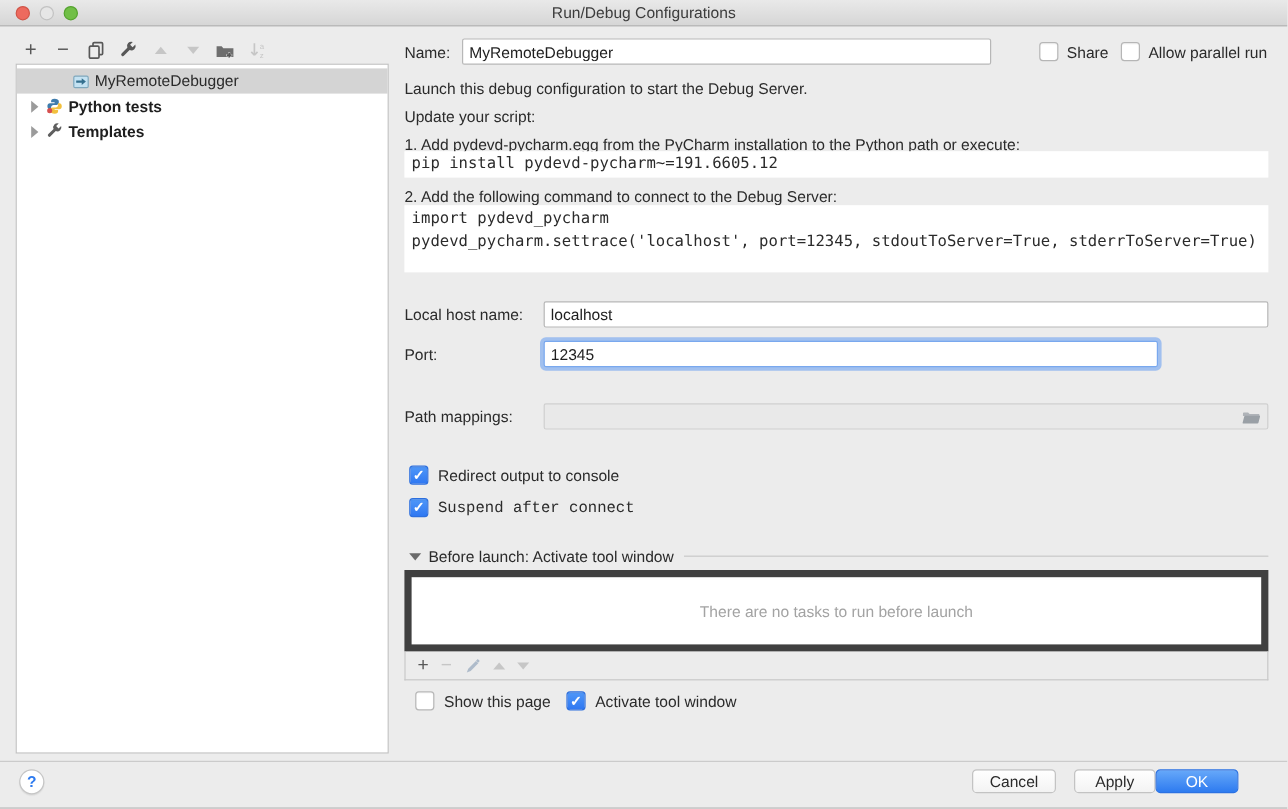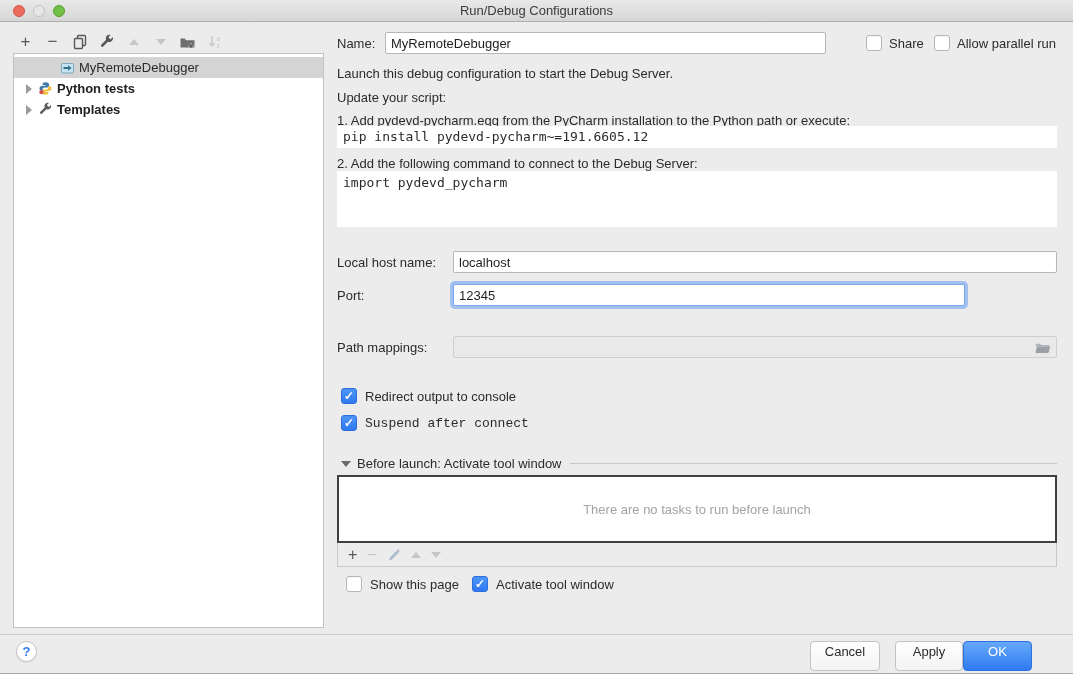--- a/index.html
+++ b/index.html
@@ -51,31 +51,31 @@
   .cb { position:absolute; width:16px; height:16px; border-radius:3px;
     background:#FFF; border:1px solid #B6B6B6; box-shadow:inset 0 1px 1px rgba(0,0,0,.04); }
   .cb.checked { background:linear-gradient(#4F97F8,#2F78F2); border-color:#2D6FDE; }
   .cb.checked::after { content:"✓"; color:#fff; font-size:12px; font-weight:bold;
     display:block; text-align:center; line-height:15px; }
   .bl-header { position:absolute; left:341px; top:456px; width:716px; display:flex; align-items:center; }
   .bl-arrow { width:0;height:0;border-left:5px solid transparent;border-right:5px solid transparent;border-top:6px solid #6A6A6A; margin-right:6px; }
   .bl-text { font-size:13px; margin-right:8px; white-space:nowrap; }
   .bl-line { flex:1; height:1px; background:#C9C9C9; }
   .task-panel { position:absolute; left:337px; top:475px; width:720px; height:68px;
-    background:#FFF; border:2px solid #404040; display:flex; align-items:center; justify-content:center; }
+    background:#FFF; border:6px solid #404040; display:flex; align-items:center; justify-content:center; }
   .task-empty { color:#A3A3A3; font-size:13px; }
   .task-toolbar { position:absolute; left:337px; top:543px; width:720px; height:24px;
     background:#ECECEC; border:1px solid #C8C8C8; border-top:none;
     display:flex; align-items:center; gap:10px; padding-left:10px; }
   
   .footer-sep { position:absolute; left:0; right:0; top:634px; height:1px; background:#CBCBCB; }
   .help-btn { position:absolute; left:16px; top:641px; width:21px; height:21px; border-radius:50%;
     background:#FFF; border:1px solid #C5C5C5; color:#2E7BF0; font-weight:bold; font-size:13px;
     display:flex; align-items:center; justify-content:center; box-shadow:0 1px 1px rgba(0,0,0,.08); }
-  .btn { position:absolute; top:641px; height:30px; border-radius:4px;
+  .btn { position:absolute; top:641px; height:20px; border-radius:4px;
     background:linear-gradient(#FFFFFF,#F3F3F3); border:1px solid #C3C3C3;
     font-size:13px; color:#2B2B2B; text-align:center; line-height:19px; }
   .btn.primary { background:linear-gradient(#66A8F9,#2E7BF0); border-color:#2B71E2; color:#FFF; }
   .bottom-edge { position:absolute; left:0; right:0; bottom:0; height:1px; background:#A6A6A6; }
   svg { display:block; }
 </style>
 </head>
 <body>
 
 <div class="window">
@@ -177,21 +177,21 @@
   <span class="cb" style="left:866px; top:35px;"></span>
   <span class="lbl" style="left:889px; top:36px;">Share</span>
   <span class="cb" style="left:934px; top:35px;"></span>
   <span class="lbl" style="left:957px; top:36px;">Allow parallel run</span>
 
   <span class="lbl" style="left:337px; top:66px;">Launch this debug configuration to start the Debug Server.</span>
   <span class="lbl" style="left:337px; top:90px;">Update your script:</span>
   <span class="lbl" style="left:337px; top:113px;">1. Add pydevd-pycharm.egg from the PyCharm installation to the Python path or execute:</span>
   <div class="codeblock" style="top:126px; height:22px; line-height:18px;">pip install pydevd-pycharm~=191.6605.12</div>
   <span class="lbl" style="left:337px; top:156px;">2. Add the following command to connect to the Debug Server:</span>
-  <div class="codeblock" style="top:171px; height:56px; line-height:19px;"><span style="display:block">import pydevd_pycharm</span></div>
+  <div class="codeblock" style="top:171px; height:56px; line-height:19px;"><span style="display:block">import pydevd_pycharm</span><span style="display:block">pydevd_pycharm.settrace('localhost', port=12345, stdoutToServer=True, stderrToServer=True)</span></div>
 
   <span class="lbl" style="left:337px; top:255px;">Local host name:</span>
   <input class="field" style="left: 453px; top: 251px; width: 604px;" value="localhost">
   <span class="lbl" style="left:337px; top:288px;">Port:</span>
   <input class="field focused" style="left: 453px; top: 284px; width: 512px;" value="12345">
   <span class="lbl" style="left:337px; top:340px;">Path mappings:</span>
   <div class="field disabled" style="left:453px; top:336px; width:604px;">
     <span style="position:absolute; right:5px; top:3px;">
       <svg width="17" height="15" viewBox="0 0 17 15">
         <path d="M1.8 4.6c0-.5.4-.9.9-.9h3.4l1.2 1.4h7.4c.5 0 .9.4.9.9v.6H1.8z" fill="#AFB3B8"></path>

